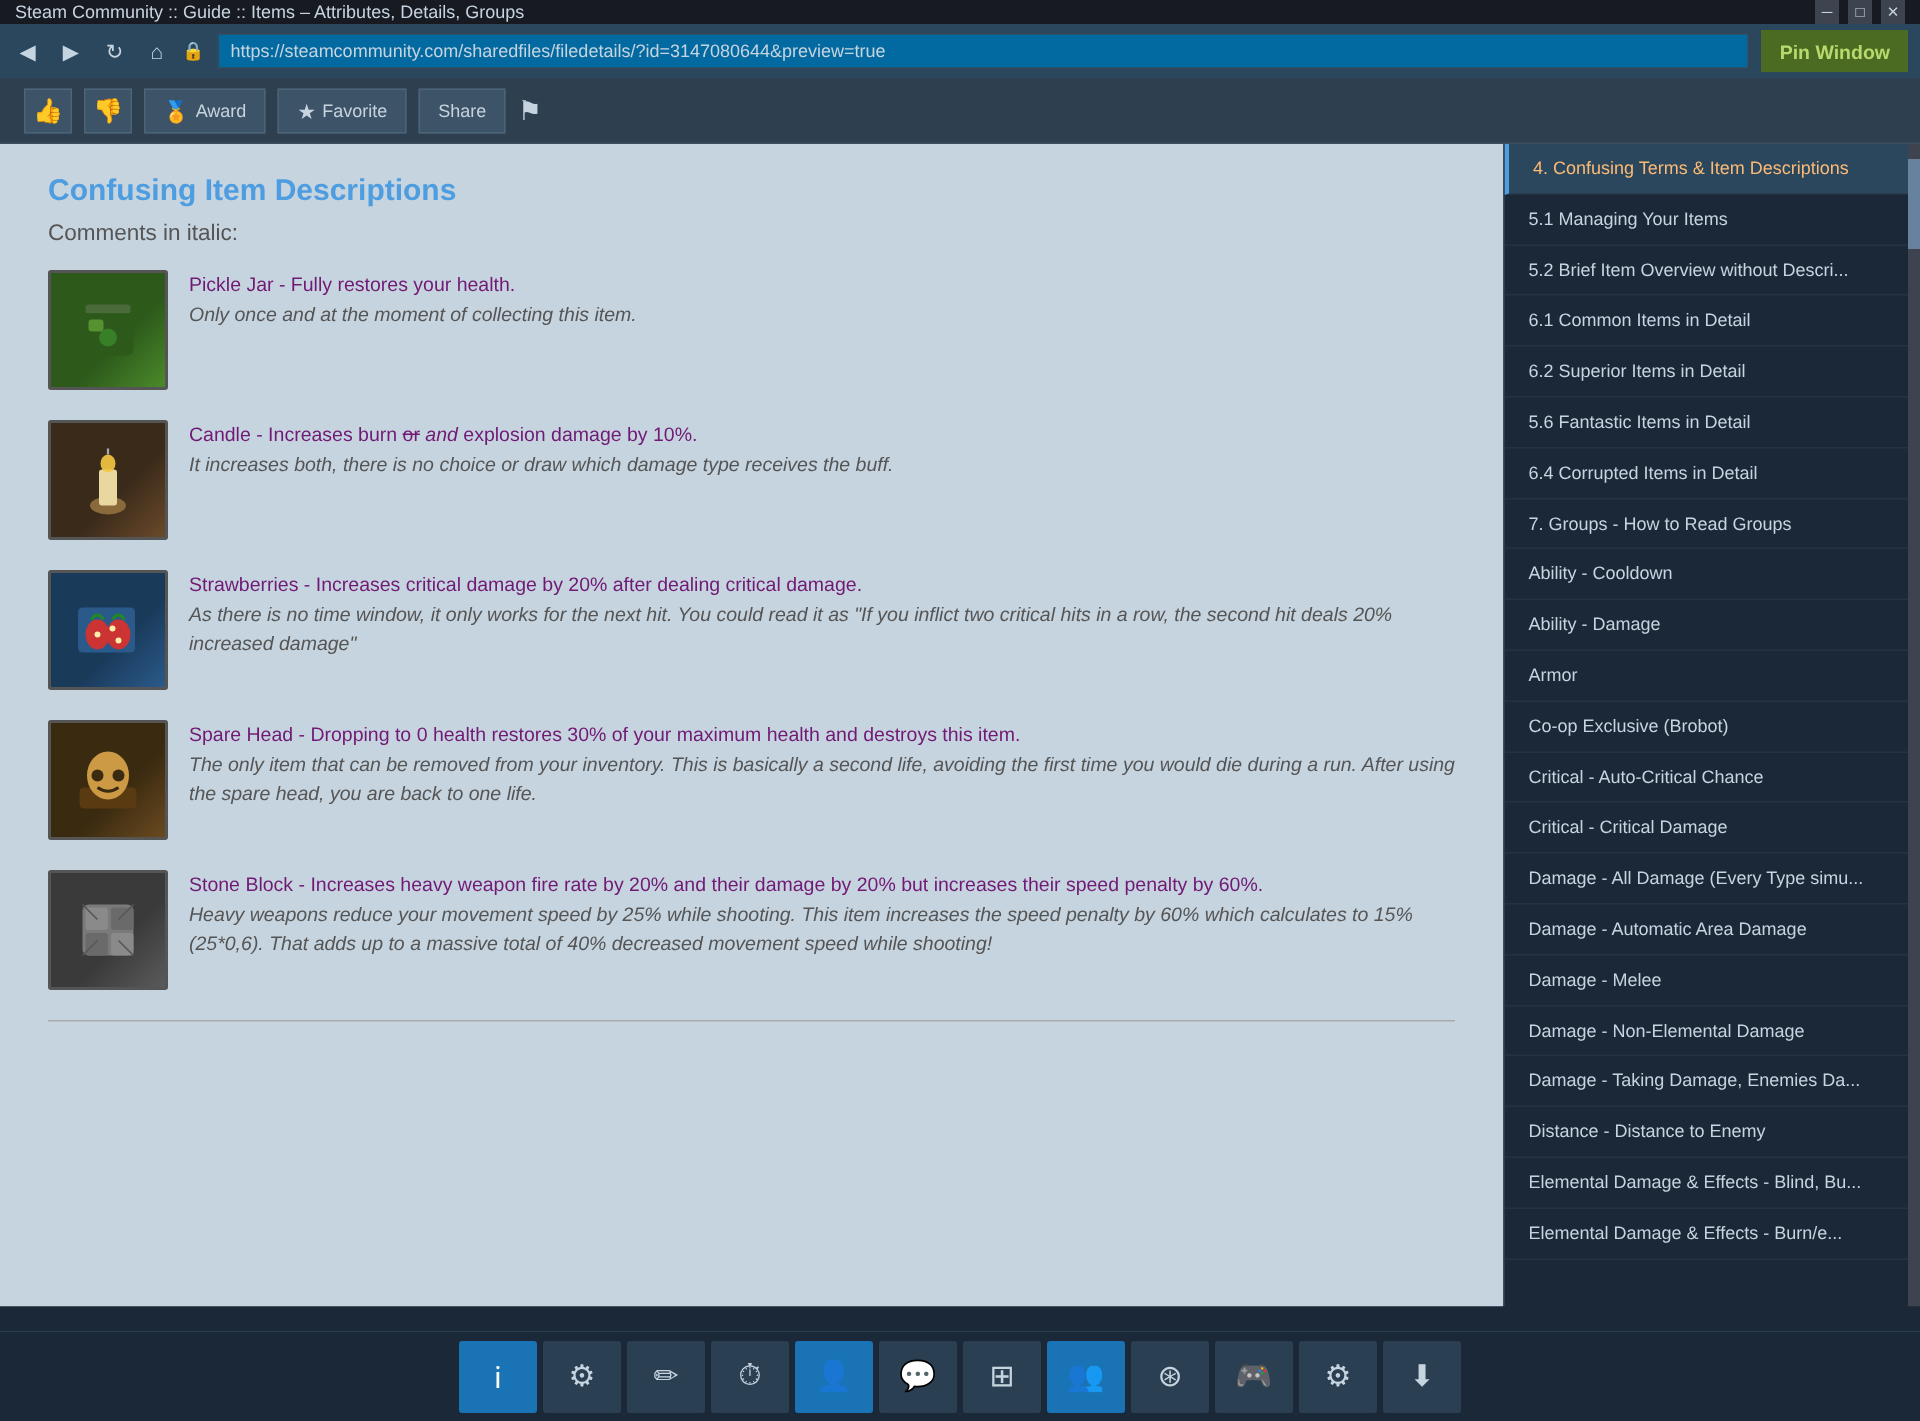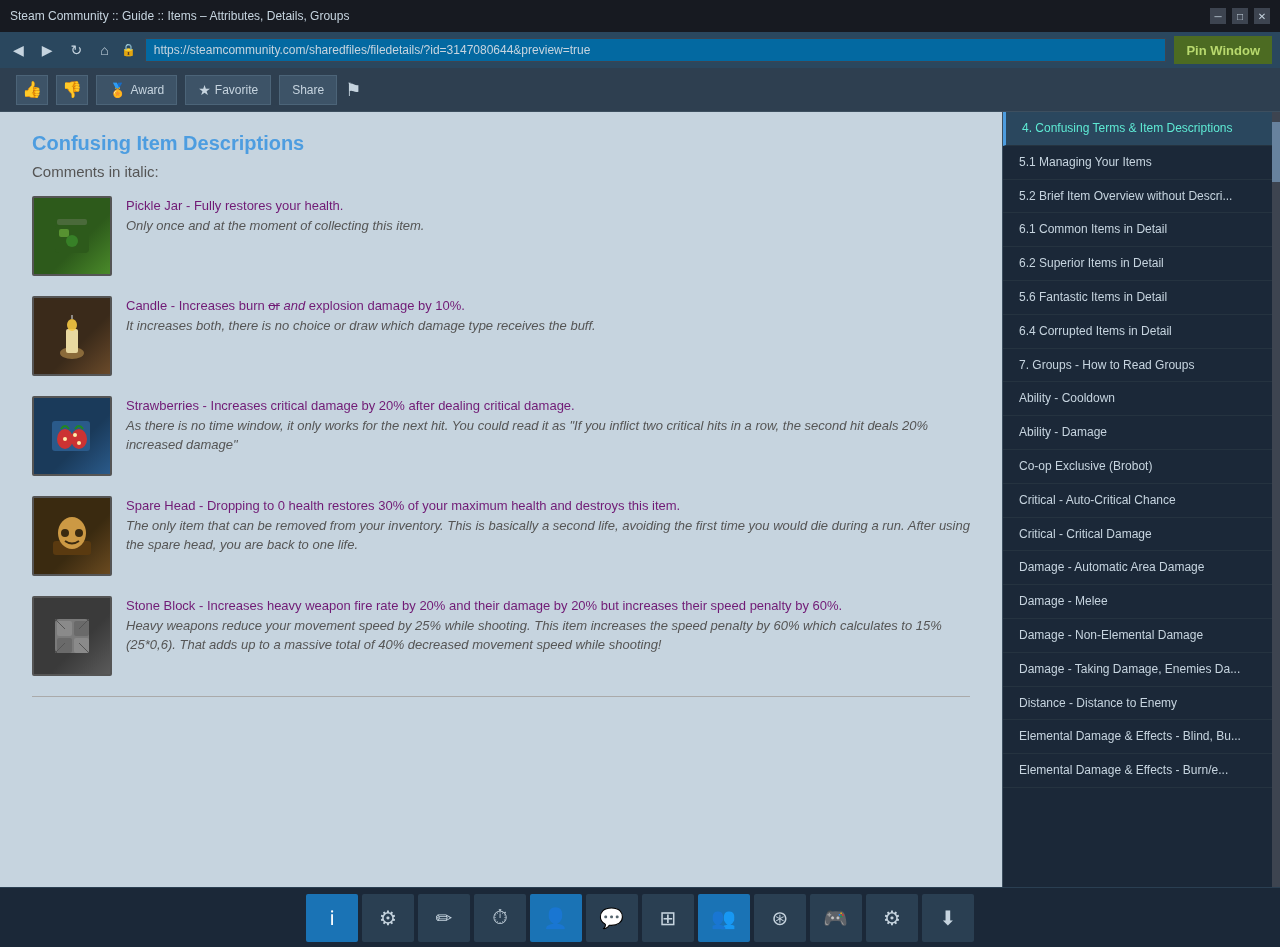--- a/index.html
+++ b/index.html
@@ -8,21 +8,21 @@
       font-family: Arial, sans-serif; 
       color: #c6d4df;
       width: 1280px;
       height: 947px;
       overflow: hidden;
     }
 
     
     .title-bar {
       background: #171a21;
-      height: 32px;
+      height: 16px;
       display: flex;
       align-items: center;
       justify-content: space-between;
       padding: 0 10px;
       color: #c6d4df;
       font-size: 12px;
     }
     .title-bar-left { display: flex; align-items: center; gap: 8px; }
     .title-bar-controls { display: flex; gap: 6px; }
     .title-btn {
@@ -184,21 +184,21 @@
     .sidebar-item {
       padding: 8px 16px;
       font-size: 12px;
       color: #c6d4df;
       cursor: pointer;
       border-bottom: 1px solid #253340;
       line-height: 1.4;
     }
     .sidebar-item.active {
       background: #2a475e;
-      color: #5eead4;
+      color: #fdba74;
       border-left: 3px solid #4d9de0;
     }
 
     
     .scroll-handle {
       width: 8px;
       background: #3d4450;
       position: relative;
     }
     .scroll-thumb {
@@ -408,27 +408,33 @@
     <div class="sidebar-item">
       <span>7. Groups - How to Read Groups</span>
     </div>
     <div class="sidebar-item">
       <span>Ability - Cooldown</span>
     </div>
     <div class="sidebar-item">
       <span>Ability - Damage</span>
     </div>
     <div class="sidebar-item">
+      <span>Armor</span>
+    </div>
+    <div class="sidebar-item">
       <span>Co-op Exclusive (Brobot)</span>
     </div>
     <div class="sidebar-item">
       <span>Critical - Auto-Critical Chance</span>
     </div>
     <div class="sidebar-item">
       <span>Critical - Critical Damage</span>
+    </div>
+    <div class="sidebar-item">
+      <span>Damage - All Damage (Every Type simu...</span>
     </div>
     <div class="sidebar-item">
       <span>Damage - Automatic Area Damage</span>
     </div>
     <div class="sidebar-item">
       <span>Damage - Melee</span>
     </div>
     <div class="sidebar-item">
       <span>Damage - Non-Elemental Damage</span>
     </div>

